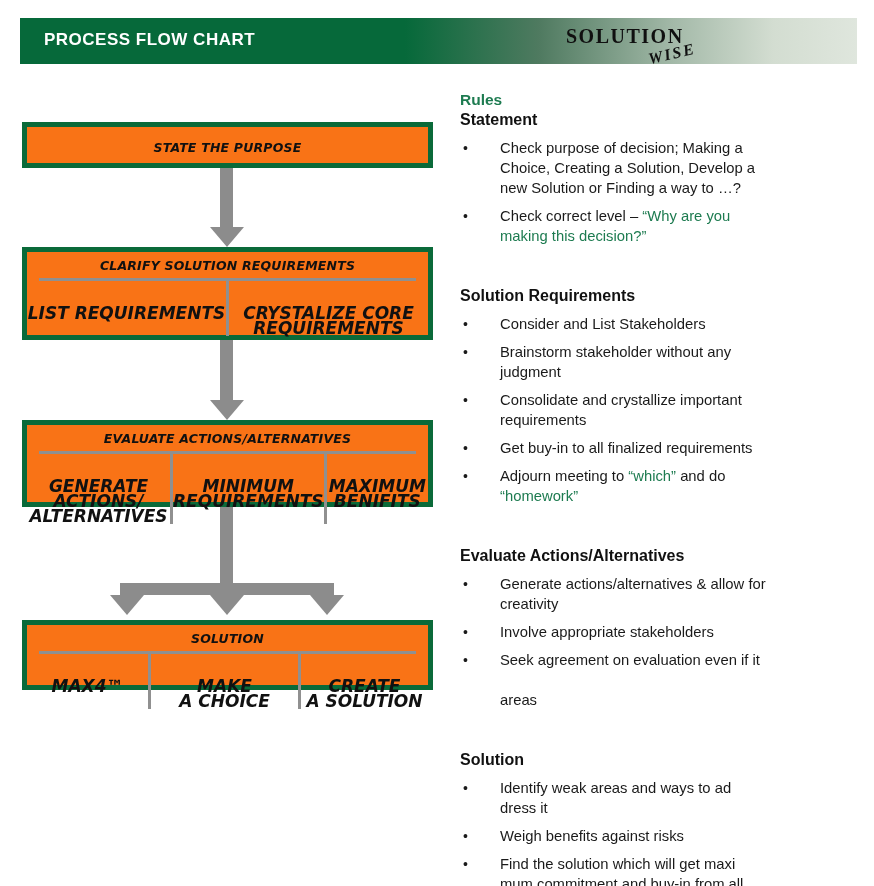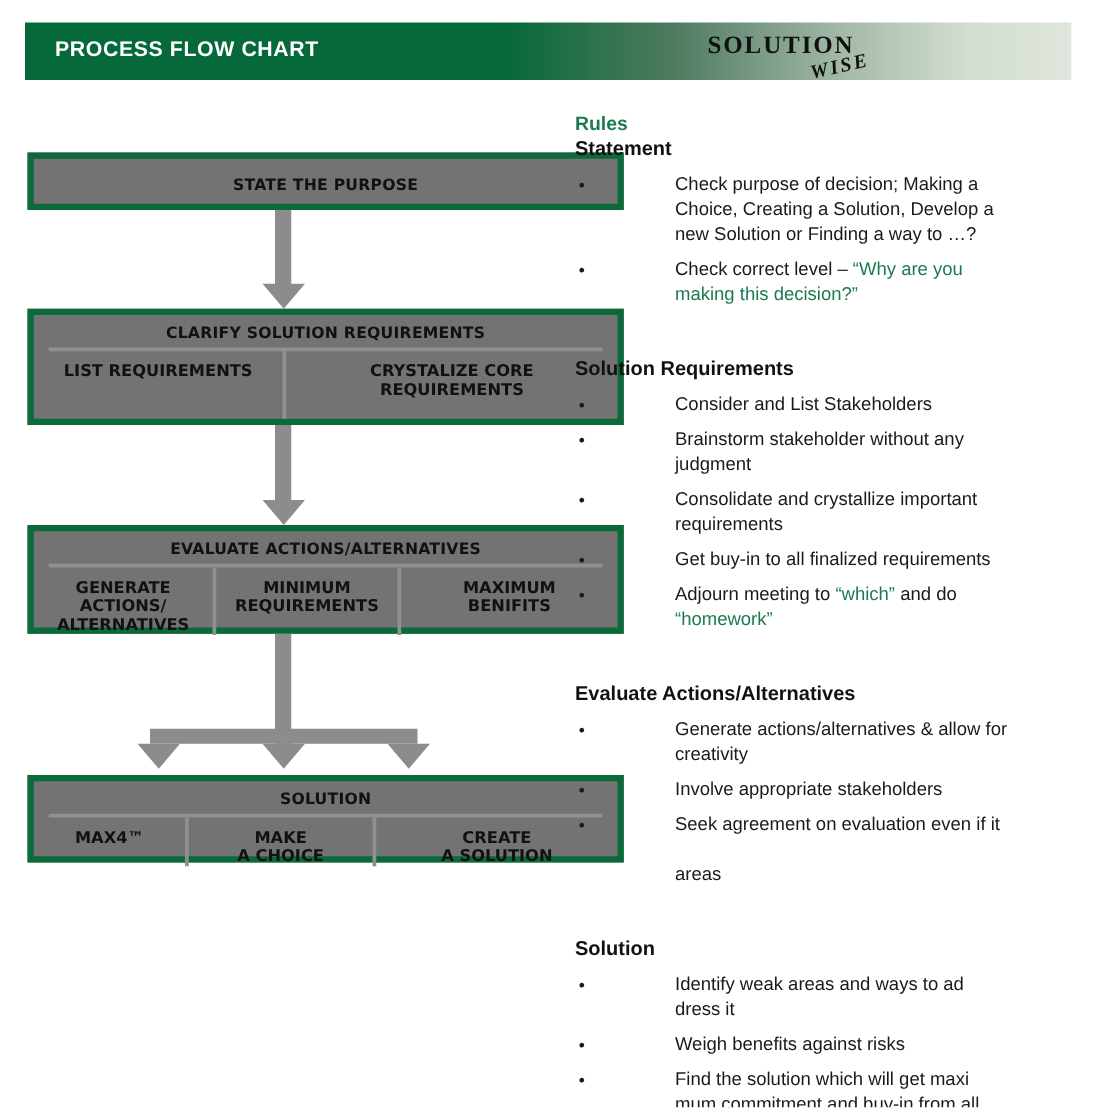--- a/index.html
+++ b/index.html
@@ -16,29 +16,29 @@
   .logo-sw .sw-sub{position:absolute;left:82px;top:20px;font-family:"Liberation Serif",serif;
     font-weight:bold;font-style:italic;font-size:16px;letter-spacing:2px;transform:rotate(-13deg);}
   .logo-omni{position:absolute;right:14px;top:3px;width:118px;height:42px;}
   .logo-omni svg{position:absolute;left:0;top:0;}
   .omni-text{position:absolute;left:8px;top:10px;width:104px;text-align:center;
     font-family:"Liberation Sans",sans-serif;font-weight:bold;font-size:19px;
     font-style:italic;color:#2e343b;letter-spacing:.2px;}
 
   
   .flowchart{position:absolute;left:22px;top:122px;width:411px;height:568px;}
-  .fc-box{position:absolute;left:0;width:477px;border:5px solid #0a6a39;background:#737373;
-    box-sizing:border-box;display:flex;flex-direction:column;}
+  .fc-box{position:absolute;left:0;width:411px;border:5px solid #0a6a39;background:#f97316;
+    box-sizing:border-box;display:flex;flex-direction:column;font-style:italic;}
   .fc-title{text-align:center;font-family:"DejaVu Sans",sans-serif;font-weight:bold;
     font-size:12.5px;letter-spacing:.2px;color:#111;padding-top:6px;height:20px;flex:0 0 auto;}
   .fc-box-1 .fc-title{padding-top:13px;height:auto;}
   .fc-divider{height:3px;background:#909090;margin:0 12px;flex:0 0 auto;}
   .fc-cells{flex:1;display:flex;}
   .fc-cell{text-align:center;font-family:"DejaVu Sans",sans-serif;font-weight:bold;
-    font-size:13px;line-height:15px;color:#111;padding-top:9px;box-sizing:border-box;}
+    font-size:17px;line-height:15px;color:#111;padding-top:9px;box-sizing:border-box;margin-top:16px;}
   .fc-vdiv{width:3px;background:#909090;flex:0 0 3px;}
   .box1{top:0;height:46px;}
   .box2{top:125px;height:93px;}
   .box3{top:298px;height:87px;}
   .box4{top:498px;height:70px;}
 
   .shaft{position:absolute;width:13px;background:#8c8c8c;left:198px;}
   .shaft-1{top:46px;height:60px;}
   .shaft-2{top:218px;height:61px;}
   .shaft-3{top:385px;height:88px;}
@@ -51,21 +51,21 @@
   .head-m{left:188px;top:473px;}
   .head-r{left:288px;top:473px;}
 
   
   .rules{position:absolute;left:460px;top:90px;width:404px;}
   .rules-title{color:#1d7b50;font-weight:bold;font-size:15.5px;line-height:20px;}
   .rule-heading{font-weight:bold;font-size:16px;line-height:20px;color:#111;margin-top:40px;}
   .rule-section:first-of-type .rule-heading{margin-top:0;}
   .bullet-row{display:flex;margin-top:8px;font-size:14.8px;line-height:20px;}
   .dot{flex:0 0 37px;padding-left:3px;font-size:14px;color:#1a1a1a;}
-  .btxt{flex:1;margin-left:40px;}
+  .btxt{flex:1;}
   .gr{color:#1d7b50;}
 </style>
 </head>
 <body>
 
 <div class="page">
 
   <div class="header">
     <div class="header-title">PROCESS FLOW CHART</div>
     <div class="logo-sw">

